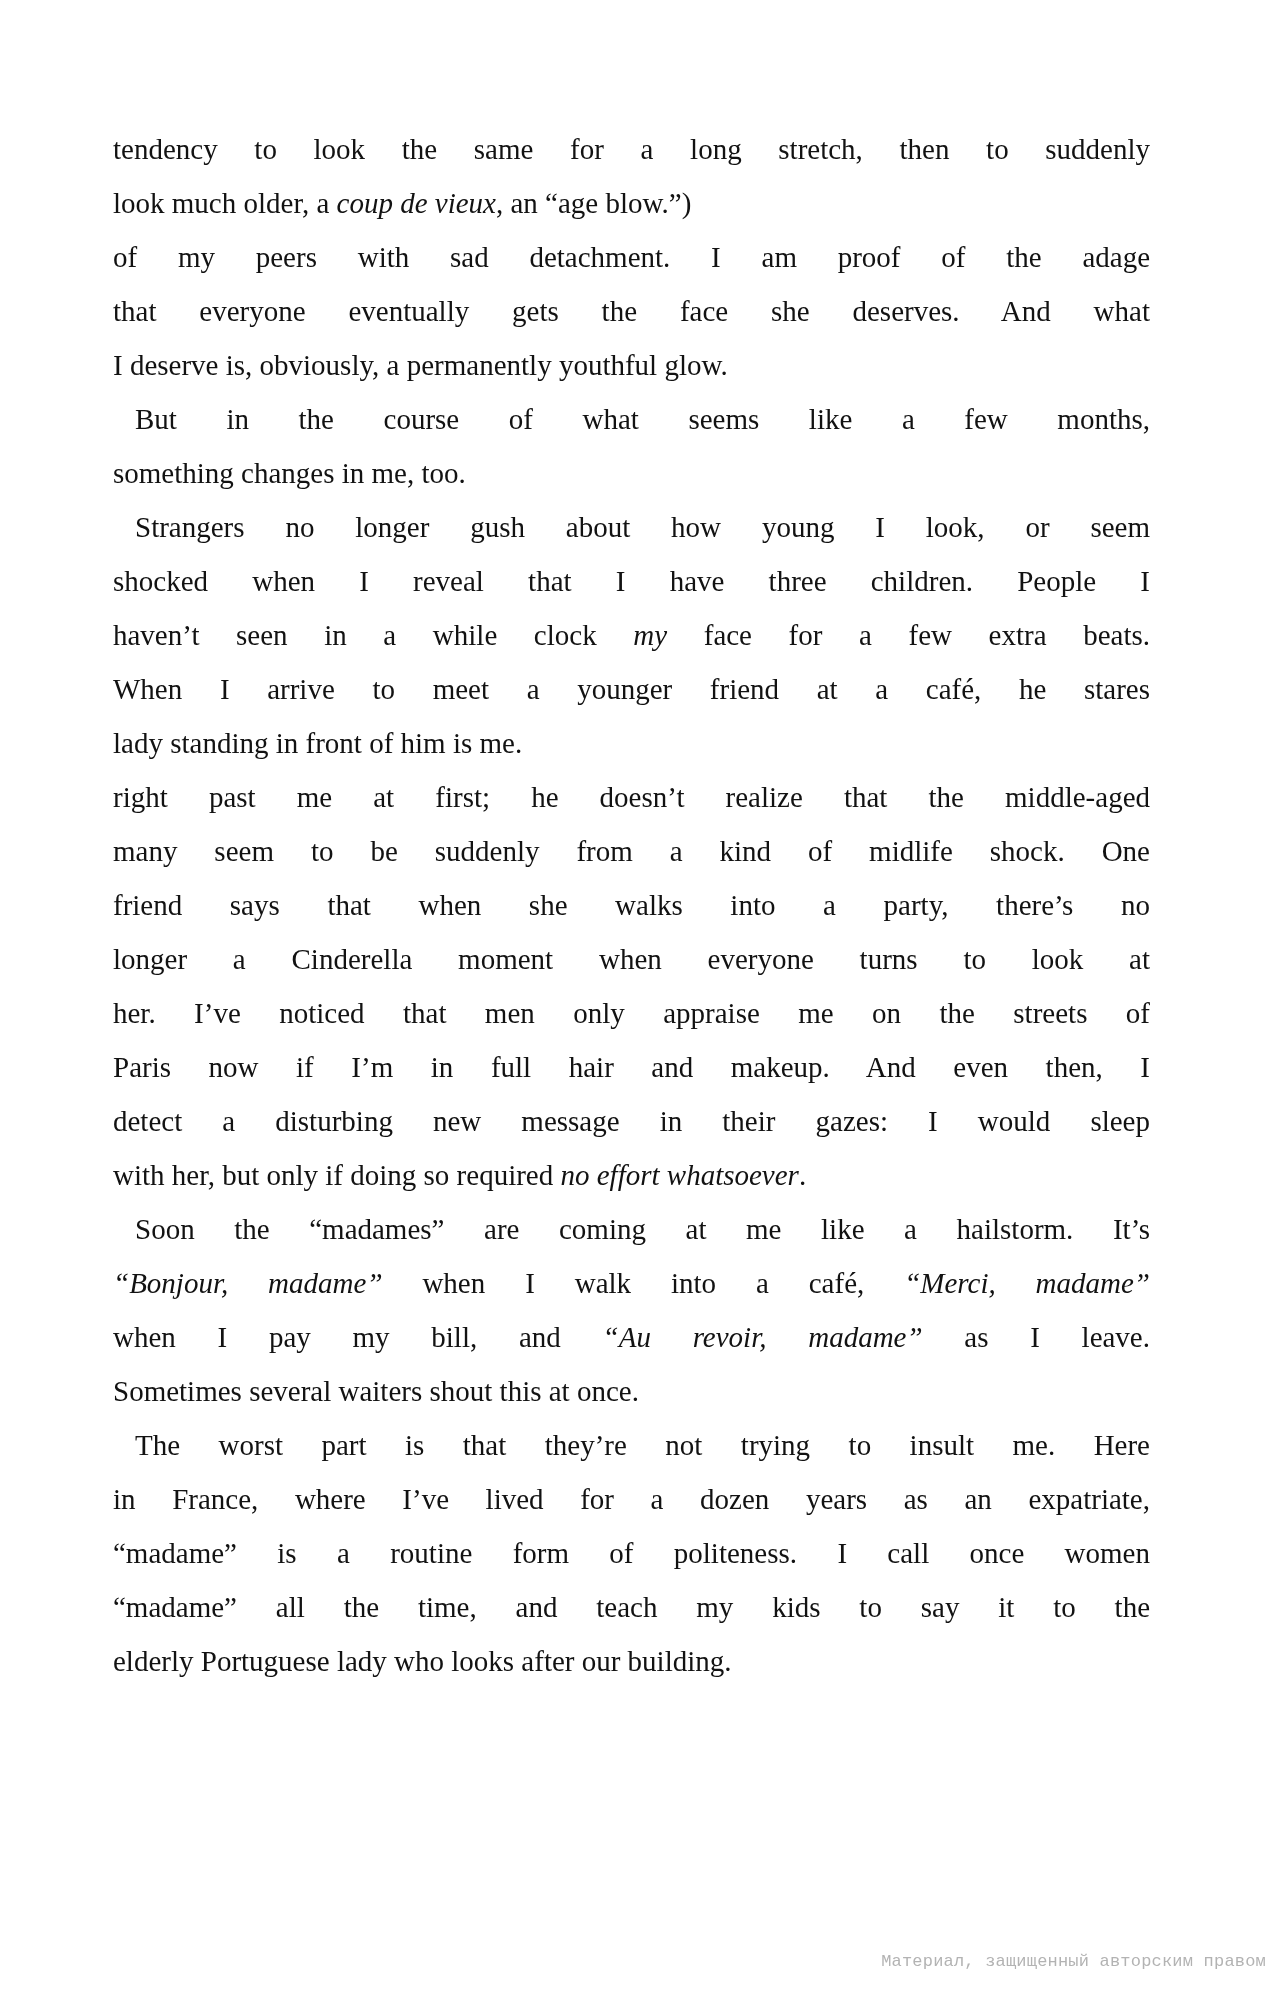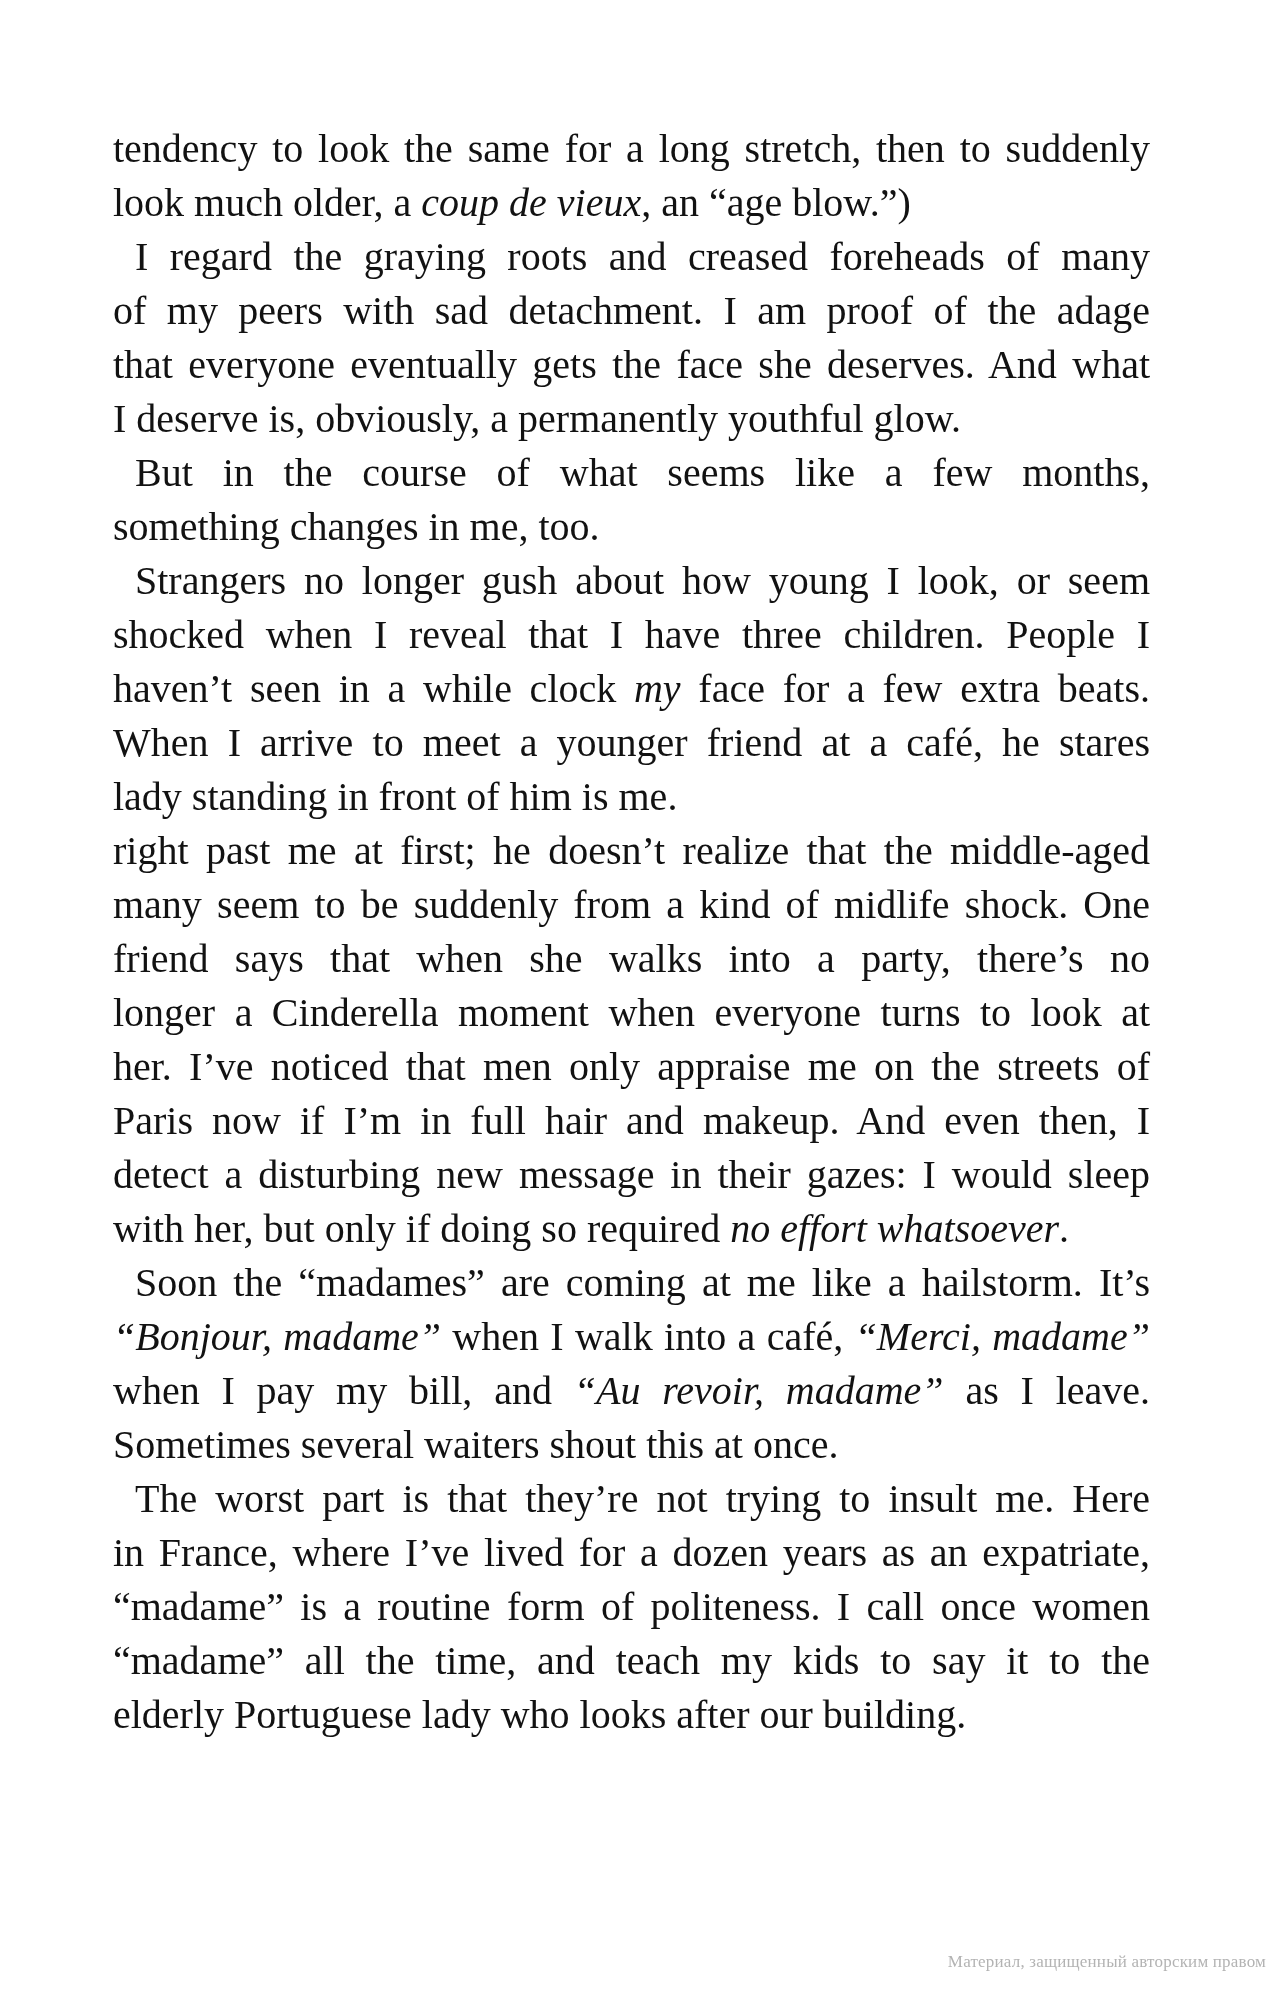--- a/index.html
+++ b/index.html
@@ -14,21 +14,21 @@
     background: #ffffff;
     overflow: hidden;
     font-family: "Liberation Serif", "DejaVu Serif", serif;
   }
   .book-text {
     position: absolute;
     left: 113px;
     top: 122px;
     width: 1037px;
     color: #121212;
-    font-size: 40px;
+    font-size: 29px;
   }
   .paragraph {
     margin: 0;
     padding: 0;
   }
   .line {
     height: 54px;
     line-height: 54px;
     text-align: justify;
     text-align-last: justify;
@@ -39,37 +39,36 @@
   }
   .line.indent {
     text-indent: 22px;
   }
   .line em {
   }
   .watermark {
     position: absolute;
     right: 14px;
     top: 1952px;
-    font-family: Liberation Serif, serif;
+    font-family: Liberation Mono, monospace;
     font-size: 17px;
     color: #b3b3b3;
     letter-spacing: 0.2px;
   }
 </style>
 </head>
 <body>
 
 <div class="page">
   <div class="book-text">
       <div class="paragraph">
         <div class="line"><span>tendency to look the same for a long stretch, then to suddenly</span></div>
         <div class="line last"><span>look much older, a </span><em>coup de vieux</em><span>, an “age blow.”)</span></div>
       </div>
       <div class="paragraph">
-        <div class="line indent"><span>I regard the graying roots and creased foreheads of many</span></div>
         <div class="line"><span>of my peers with sad detachment. I am proof of the adage</span></div>
         <div class="line"><span>that everyone eventually gets the face she deserves. And what</span></div>
         <div class="line last"><span>I deserve is, obviously, a permanently youthful glow.</span></div>
       </div>
       <div class="paragraph">
         <div class="line indent"><span>But in the course of what seems like a few months,</span></div>
         <div class="line last"><span>something changes in me, too.</span></div>
       </div>
       <div class="paragraph">
         <div class="line indent"><span>Strangers no longer gush about how young I look, or seem</span></div>

